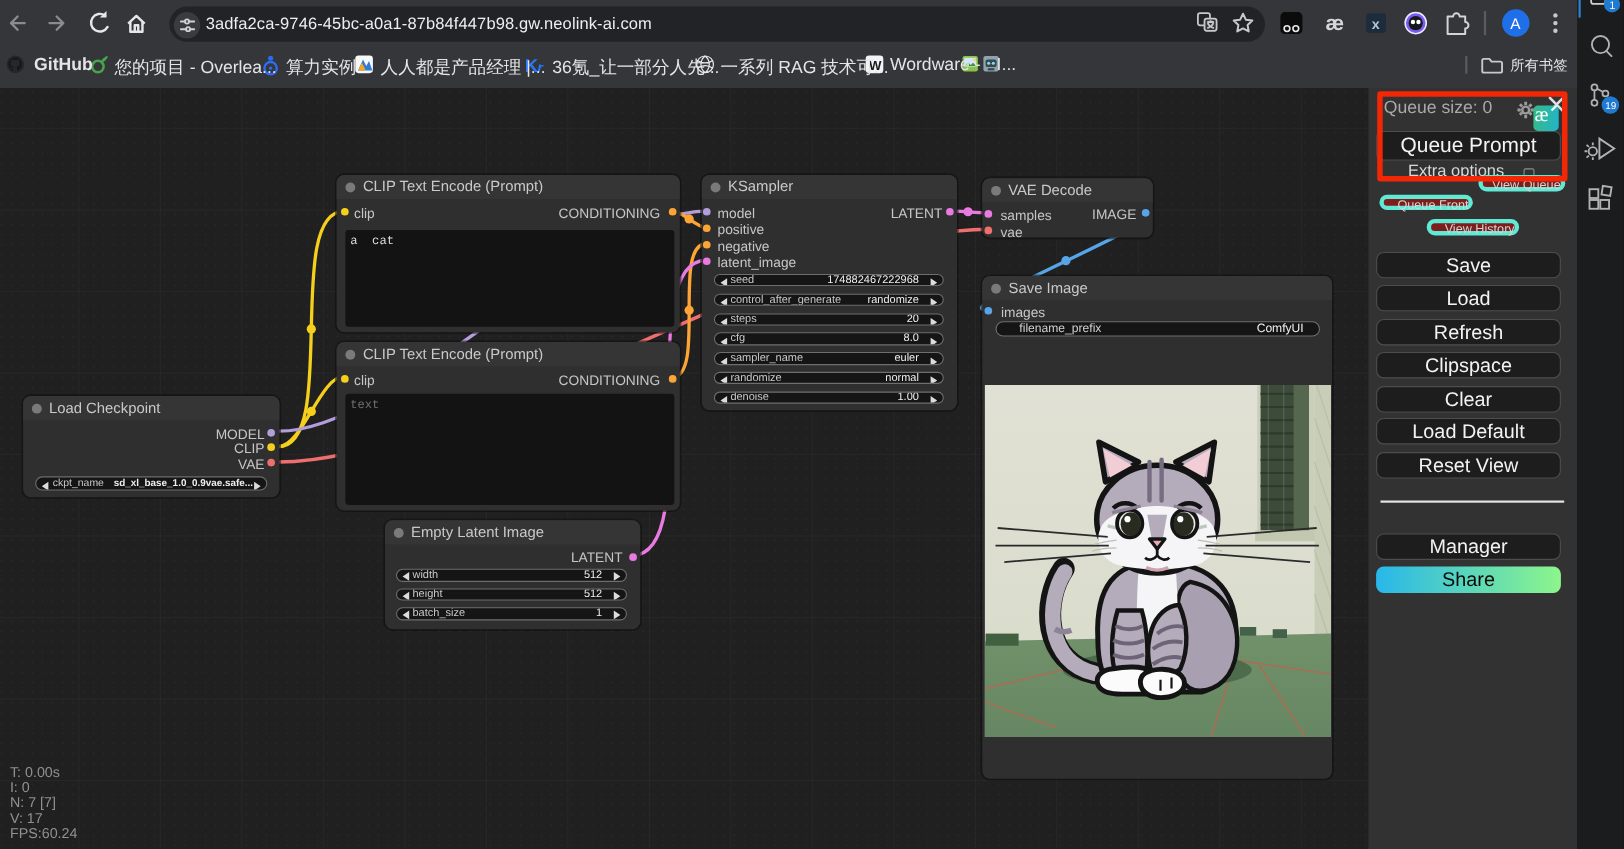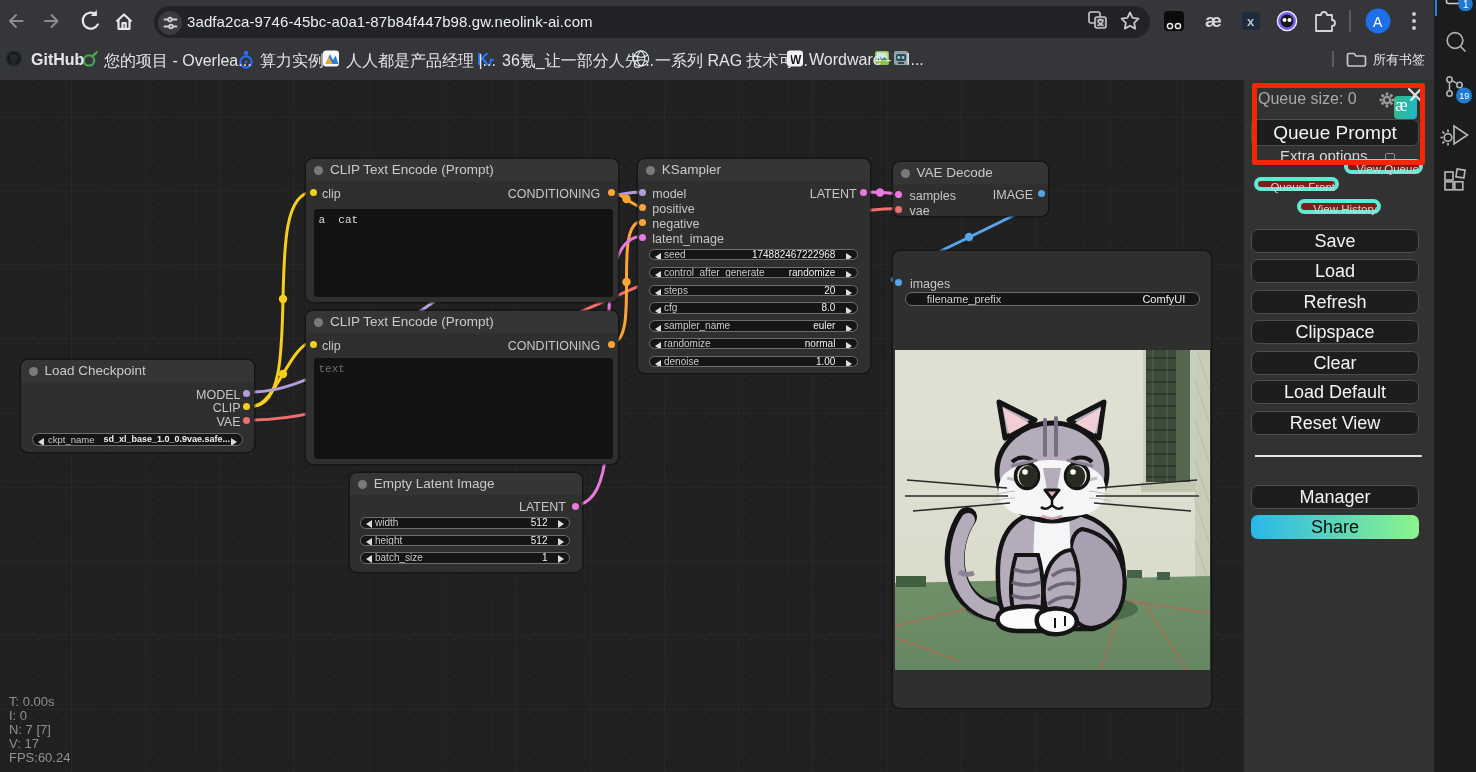--- a/index.html
+++ b/index.html
@@ -269,20 +269,21 @@
       <div class="nhead"><span class="ndot"></span>VAE Decode</div>
       <span class="sdot" style="left:2.5px;top:29.4px;background:#e87ae0"></span>
         <div class="slotl" style="left:17.0px;top:27.3px">samples</div>
       <span class="sdot" style="left:2.5px;top:44.4px;background:#ef6e6e"></span>
         <div class="slotl" style="left:17.0px;top:42.3px">vae</div>
       <div class="slotl" style="right:15px;top:26.6px">IMAGE</div>
         <span class="sdot" style="left:145.8px;top:28.7px;background:#57a5e8"></span>
     </div>
 
     <div class="node" style="left:892.9px;top:171.3px;width:317.9px;height:456.6px">
+      <div class="nhead"><span class="ndot"></span>Save Image</div>
       <span class="sdot" style="left:2.1px;top:28.0px;background:#57a5e8"></span>
         <div class="slotl" style="left:17.0px;top:25.9px">images</div>
       <div class="pill" style="left:11.8px;top:40.6px;width:295.5px;height:13.9px;line-height:12px;font-size:11px">
         <span class="pl" style="left:21.0px;color:#cfcfcf">filename_prefix</span>
           <span class="pv" style="right:14px">ComfyUI</span>
         </div>
       <div id="catimg" style="position:absolute;left:2.0px;top:99.0px;width:315px;height:319.5px;overflow:hidden"><svg width="315" height="320" viewBox="0 0 315 320">
         <defs>
           <linearGradient id="wall" x1="0" y1="0" x2="0" y2="1">
             <stop offset="0" stop-color="#e0e1d4"></stop>

